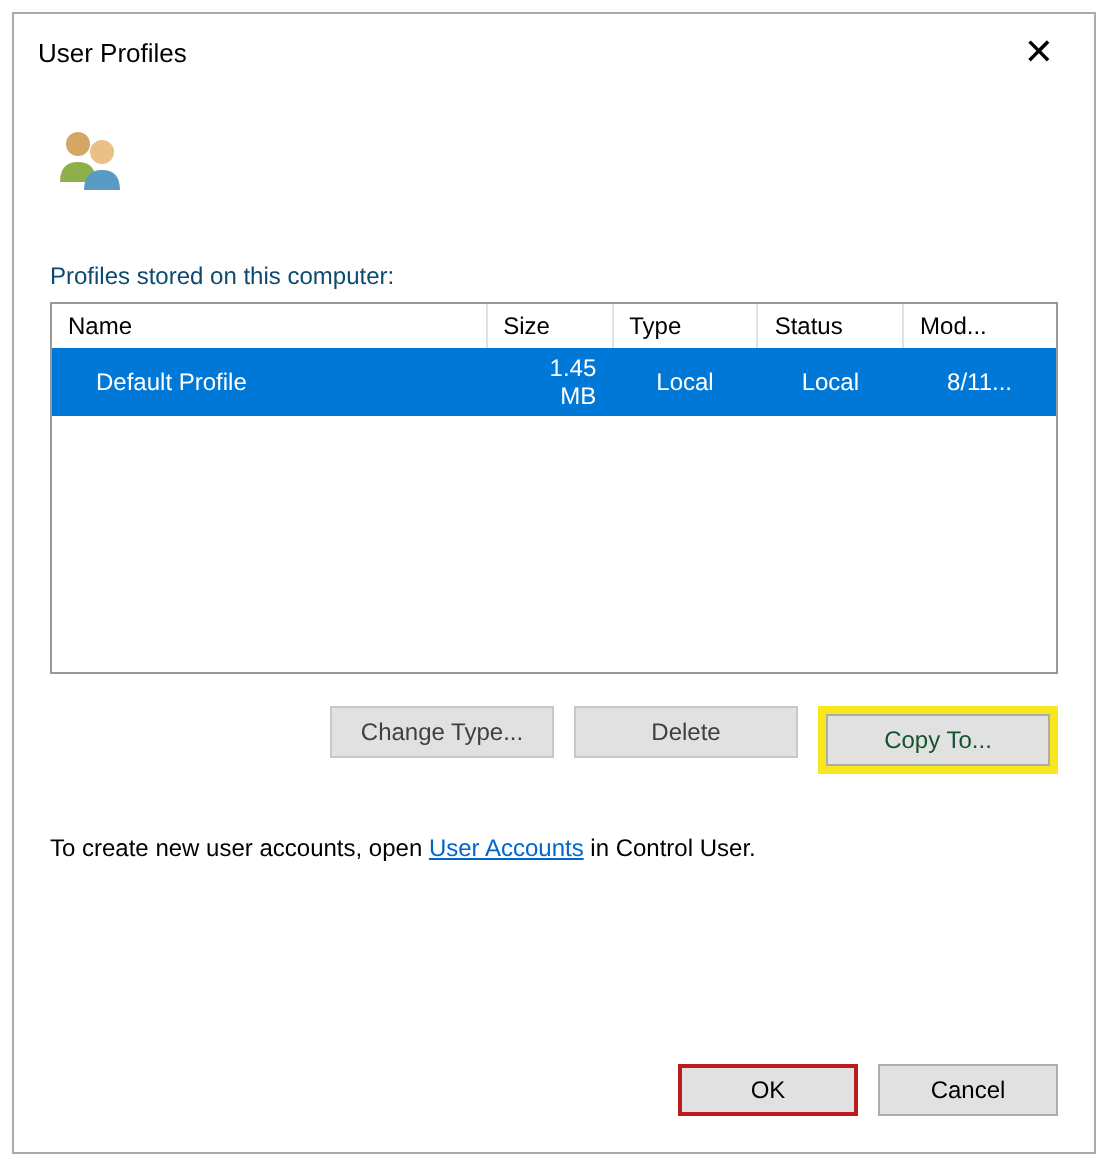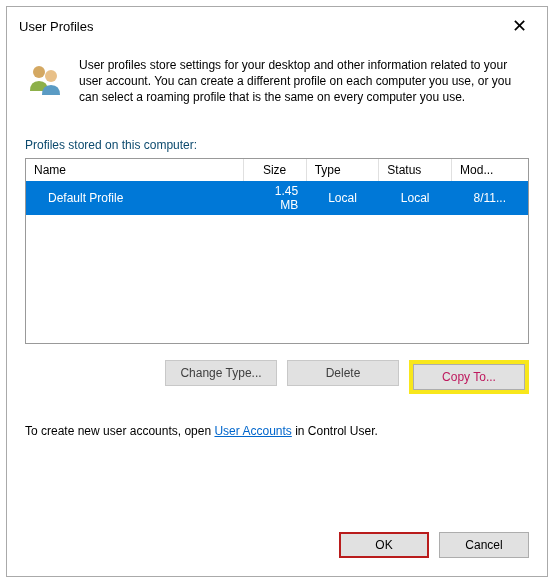--- a/index.html
+++ b/index.html
@@ -14,27 +14,27 @@
     .intro-text { font-size: 12px; color: #000; line-height: 1.35; }
     .section-label { font-size: 12px; color: #0c4a6e; margin-bottom: 6px; }
     .table-container { border: 1px solid #999; height: 186px; background: #fff; overflow: hidden; }
     table { width: 100%; border-collapse: collapse; font-size: 12px; }
     th { text-align: left; font-weight: normal; padding: 4px 8px; background: #fff; border-right: 1px solid #e0e0e0; color: #000; }
     th:last-child { border-right: none; }
     td { padding: 3px 22px; color: #fff; }
     tr.selected { background: #0078d7; }
     .col-name { width: 230px; }
     .col-size { width: 64px; text-align: right; }
-    th.col-size { text-align: center; padding-right: 8px;}
+    th.col-size { text-align: left; padding-right: 8px;}
     td.col-size { text-align: right; padding-right: 8px; }
     .col-type { width: 70px; }
     .col-status { width: 72px; }
     .col-mod { width: auto; }
     .button-row { display: flex; justify-content: flex-end; gap: 10px; margin-top: 16px; }
-    .btn { min-width: 112px; height: 26px; font-size: 12px; background: #e1e1e1; border: 1px solid #adadad; cursor: pointer; color: #be185d; }
+    .btn { min-width: 112px; height: 26px; font-size: 12px; background: #e1e1e1; border: 1px solid #adadad; cursor: pointer; color: #14532d; }
     .btn:disabled { color: #404040; cursor: default; background: #e1e1e1; border: 1px solid #c8c8c8;}
     .highlight-wrap { border: 4px solid #f8e71c; display: inline-block; }
     .highlight-wrap .btn { margin: 0; }
     .footer-text { font-size: 12px; color: #000; margin-top: 30px; }
     .footer-text a { color: #0066cc; text-decoration: underline; cursor: pointer; }
     .dialog-buttons { position: absolute; bottom: 18px; right: 18px; display: flex; gap: 10px; }
     .ok-btn { min-width: 90px; height: 26px; font-size: 12px; background: #e1e1e1; border: 2px solid #b91c1c; cursor: pointer; }
     .cancel-btn { min-width: 90px; height: 26px; font-size: 12px; background: #e1e1e1; border: 1px solid #adadad; cursor: pointer; }
   </style>
 </head>
@@ -50,21 +50,20 @@
   <div class="content">
     <div class="intro">
       <div class="intro-icon">
         <svg viewBox="0 0 40 40">
           <circle cx="14" cy="13" r="6" fill="#d4a862"></circle>
           <path d="M 5 32 Q 5 22 14 22 Q 23 22 23 32 Z" fill="#8db04a"></path>
           <circle cx="26" cy="17" r="6" fill="#e8c088"></circle>
           <path d="M 17 36 Q 17 26 26 26 Q 35 26 35 36 Z" fill="#5a9bc4"></path>
         </svg>
       </div>
-      <div class="intro-text">User profiles store settings for your desktop and other information related to your user account. You can create a different profile on each computer you use, or you can select a roaming profile that is the same on every computer you use.</div>
     </div>
 
     <div class="section-label">Profiles stored on this computer:</div>
     <div class="table-container">
       <table>
         <thead>
           <tr>
             <th class="col-name">Name</th>
             <th class="col-size">Size</th>
             <th class="col-type">Type</th>

